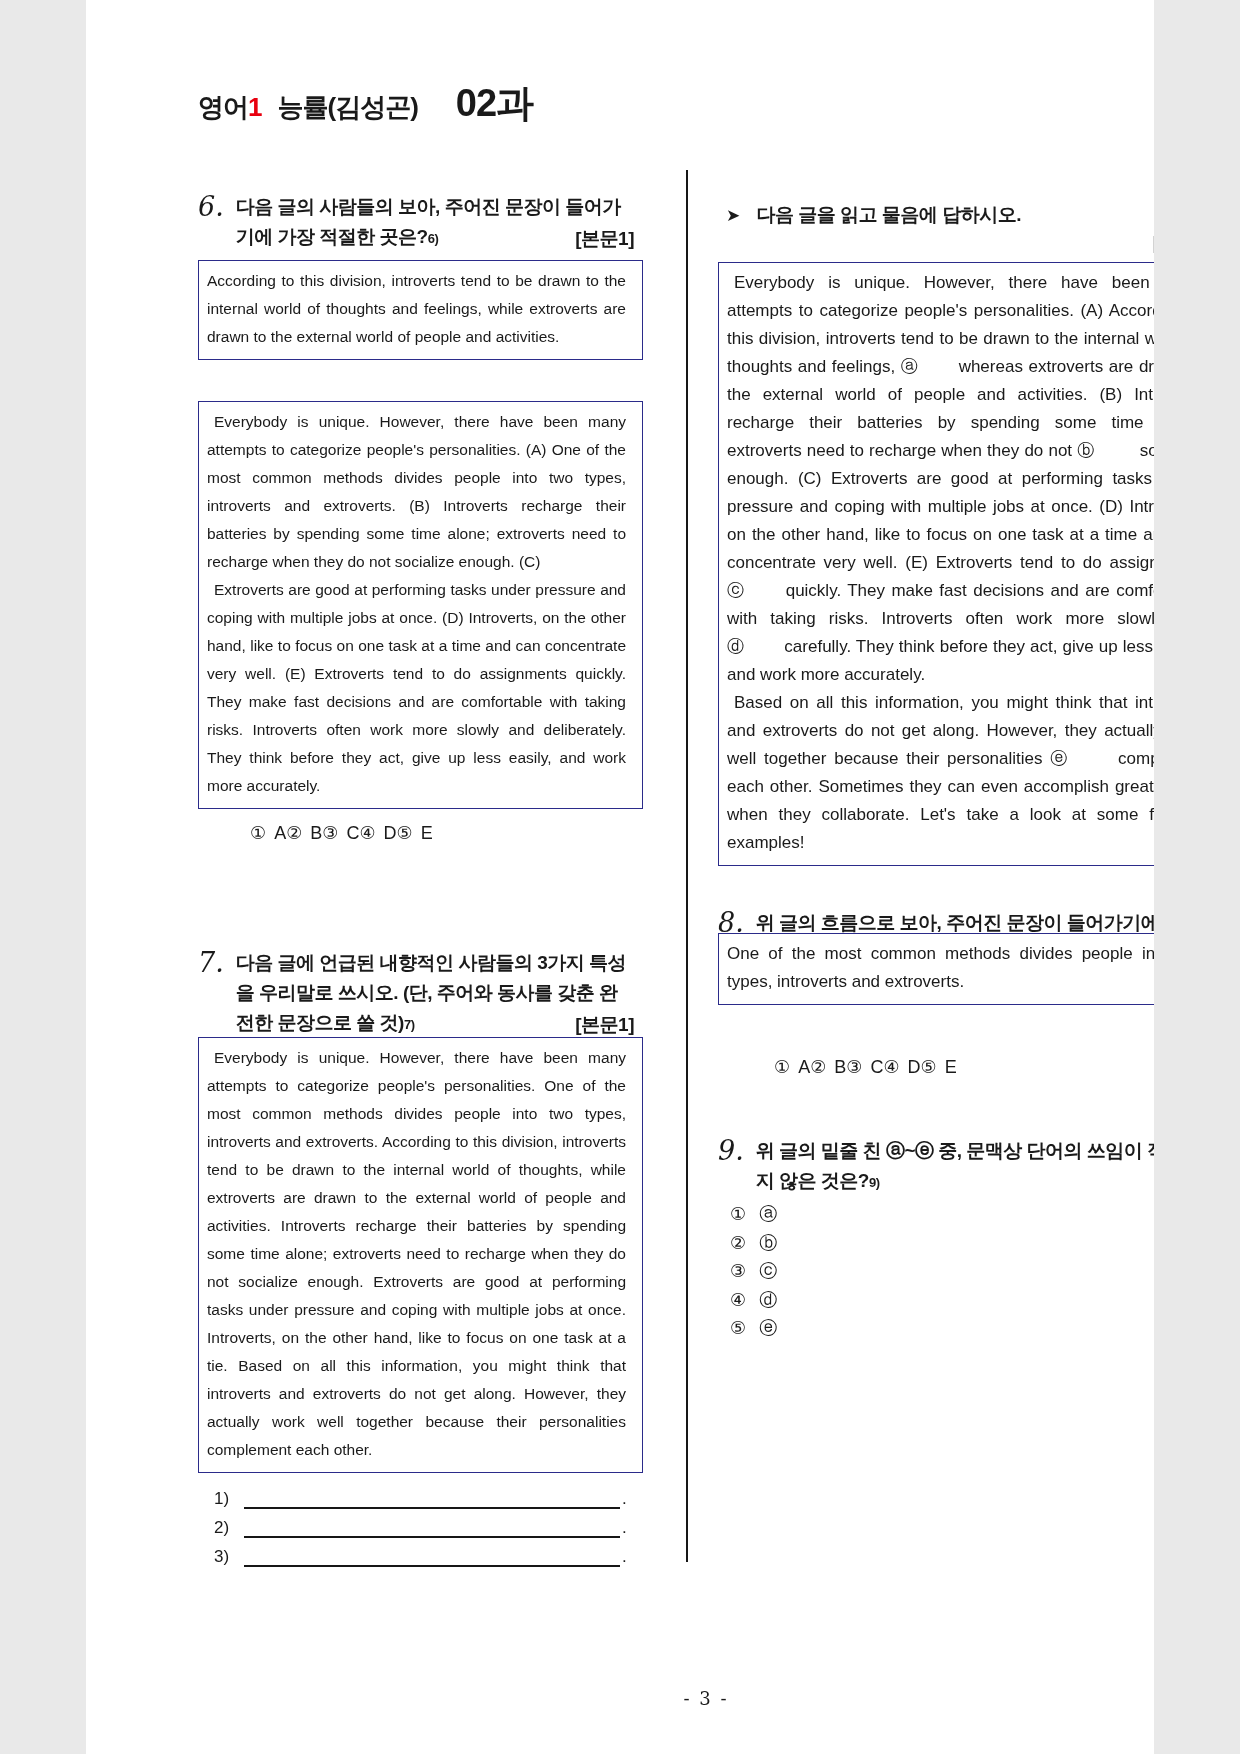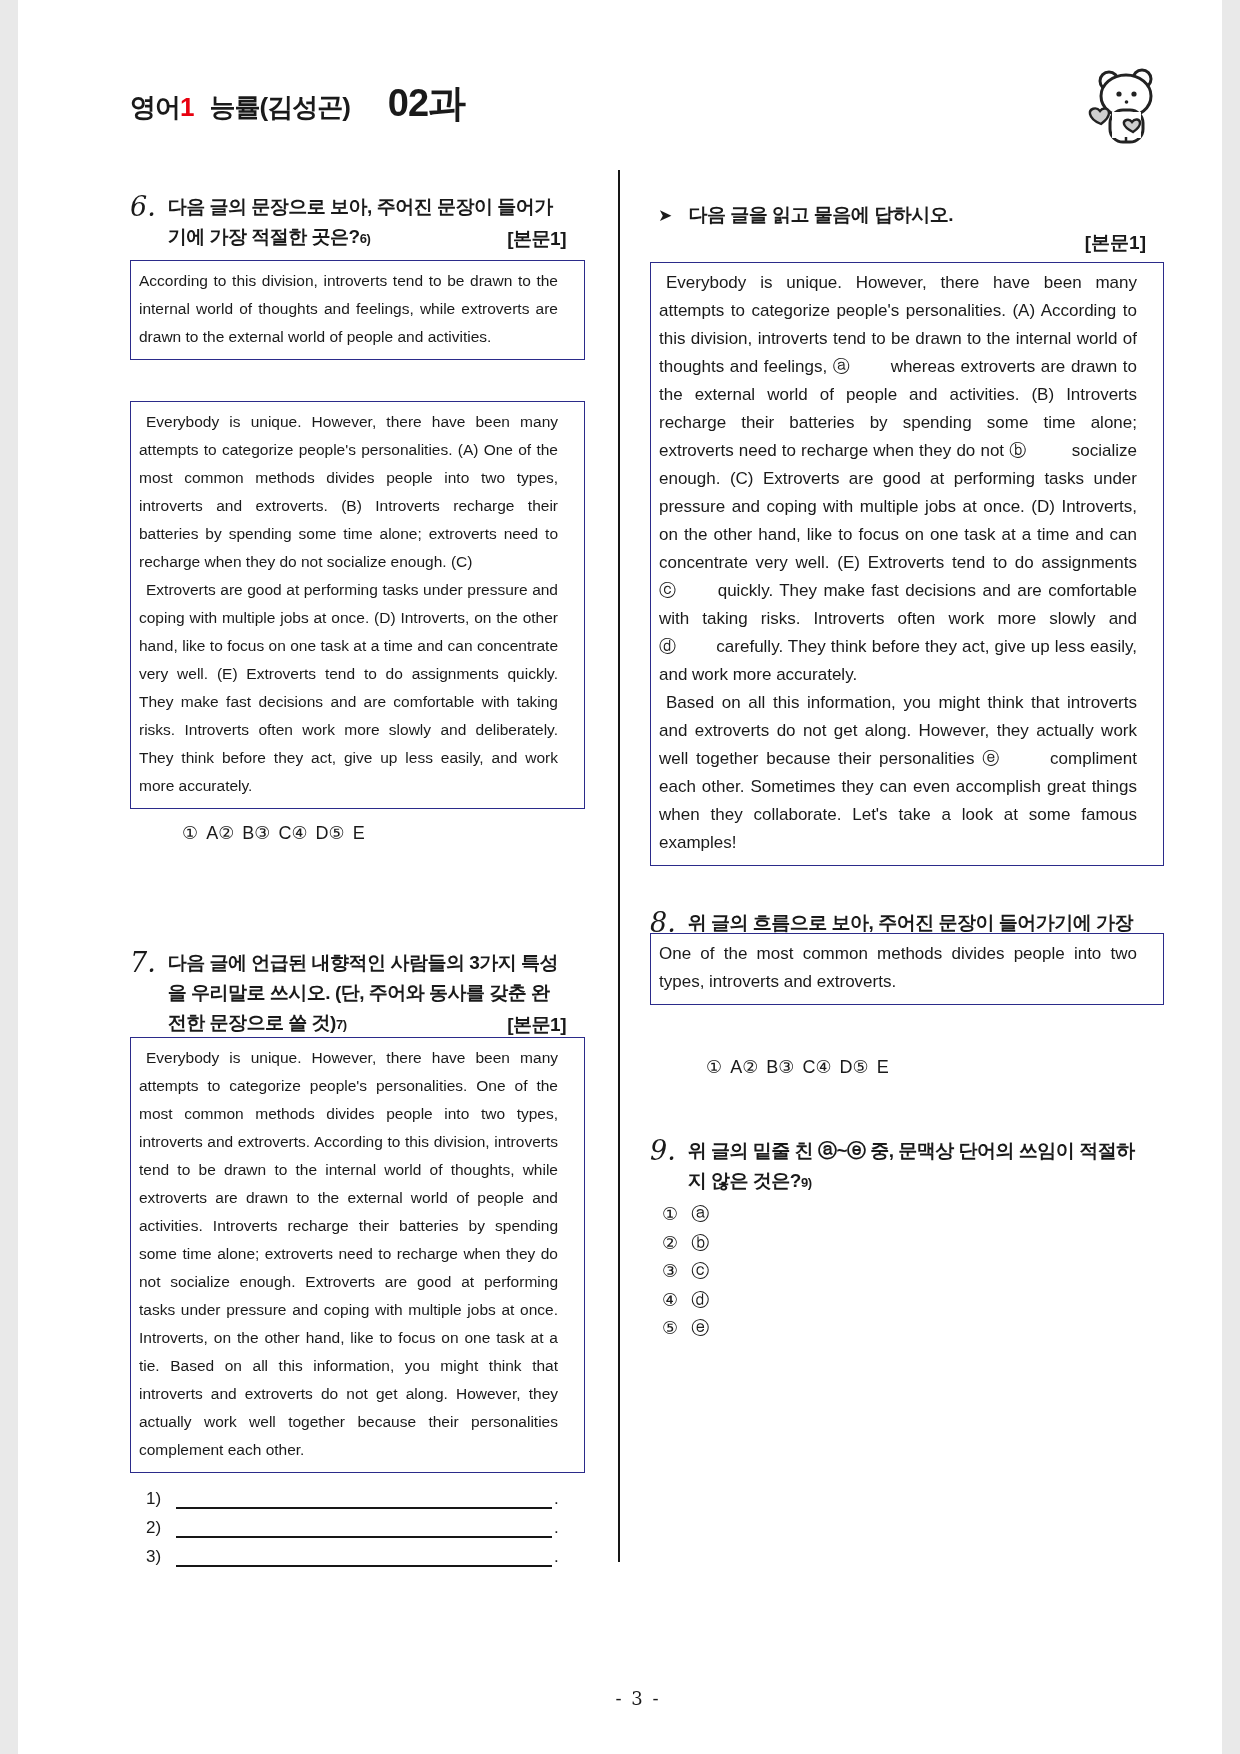--- a/index.html
+++ b/index.html
@@ -1,17 +1,17 @@
 <!DOCTYPE html>
 <html><head>
 <meta charset="utf-8">
 <style>
   html,body{margin:0;padding:0;background:#e9e9e9;}
   .page{
-    position:relative;width:1204px;height:1754px;margin:0 auto;background:#ffffff;
+    position:relative;width:1068px;height:1754px;margin:0 auto;background:#ffffff;
     font-family:"Liberation Sans","DejaVu Sans",sans-serif;color:#1a1a1a;overflow:hidden;
   }
   
   .hdr-left{position:absolute;left:112px;top:78px;display:flex;align-items:baseline;gap:16px;}
   .hdr-course{font-size:26px;font-weight:bold;letter-spacing:-1px;}
   .hdr-book{font-size:26px;font-weight:bold;letter-spacing:-1px;text-align:center;}
   .hdr-lesson{font-size:38px;font-weight:bold;margin-left:22px;letter-spacing:-1px;}
   .red{color:#e8000f;}
   .hdr-right{position:absolute;left:620px;top:88px;width:440px;text-align:right;
     font-size:26px;font-weight:bold;letter-spacing:-1px;}
@@ -20,21 +20,21 @@
   .divider{position:absolute;left:600px;top:170px;width:2px;height:1392px;background:#161616;}
   
   .qhead{position:absolute;display:flex;}
   .qnum{font-family:"DejaVu Serif",serif;font-style:italic;font-size:27px;line-height:30px;
     margin-right:12px;flex:0 0 auto;}
   .qtext{font-size:19px;font-weight:bold;line-height:30px;letter-spacing:-0.5px;
     word-break:break-all;position:relative;flex:1;}
   .fnote{font-size:13px;font-weight:bold;}
   .srctag{position:absolute;right:0;bottom:0;font-size:19px;font-weight:bold;}
   
-  .box{position:absolute;border:1px solid #2b2b8a;background:#fff;padding:6px 26px 8px 8px;}
+  .box{position:absolute;border:1px solid #2b2b8a;background:#fff;padding:6px 16px 8px 8px;}
   .box p{margin:0;text-align:justify;text-indent:7px;line-height:28px;}
   .box.noindent p{text-indent:0;}
   .fs-left{font-size:15.5px;}
   .fs-right{font-size:17px;}
   .u{text-underline-offset:3px;margin-left:40px;}
   
   .optrow{position:absolute;display:flex;justify-content:flex-start;font-size:18px;margin-left:44px;}
   .opt .circ{margin-right:8px;}
   .circ{font-family:"DejaVu Sans",sans-serif;}
   .optlist{position:absolute;font-size:18px;line-height:28.5px;}
@@ -77,21 +77,21 @@
       <path d="M46 58 c-3-4 -9-2 -8 2 c1 4 5 6 9 8 c3-2 7-5 7-9 c0-4 -5-5 -8-1 Z" fill="#cfcfcf" stroke="#222" stroke-width="2.4"></path>
       <path d="M40 78 v-5" stroke="#222" stroke-width="2.5" fill="none"></path>
     </svg>
   </div>
 
   <div class="divider"></div>
 
   <div class="qhead" style="left:112px;top:192px;width:436px;">
     <span class="qnum">6.</span>
     <span class="qtext">
-      <span>다음 글의 문장으로 보아, 주어진 문장이 들어가기에 가장 적절한 곳은?</span><span class="fnote">6)</span>
+      <span>다음 글의 사람들의 보아, 주어진 문장이 들어가기에 가장 적절한 곳은?</span><span class="fnote">6)</span>
       <span class="srctag">[본문1]</span>
     </span>
   </div>
 
   <div class="box noindent fs-left" style="left:112px;top:260px;width:419px;">
     <p>According to this division, introverts tend to be drawn to the internal world of thoughts and feelings, while extroverts are drawn to the external world of people and activities.</p>
   </div>
 
   <div class="box fs-left" style="left:112px;top:401px;width:419px;">
     <p>Everybody is unique. However, there have been many attempts to categorize people's personalities. (A) One of the most common methods divides people into two types, introverts and extroverts. (B) Introverts recharge their batteries by spending some time alone; extroverts need to recharge when they do not socialize enough. (C)</p>

